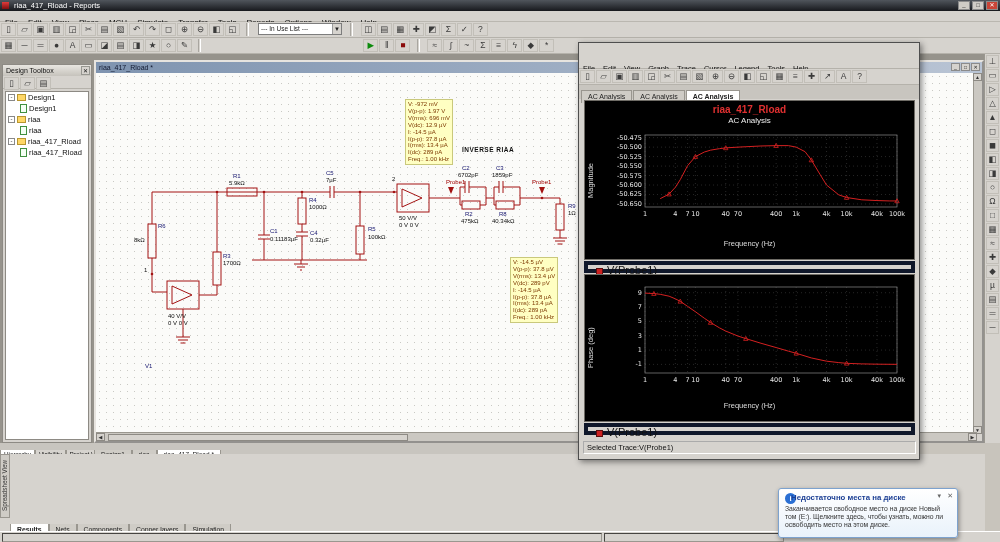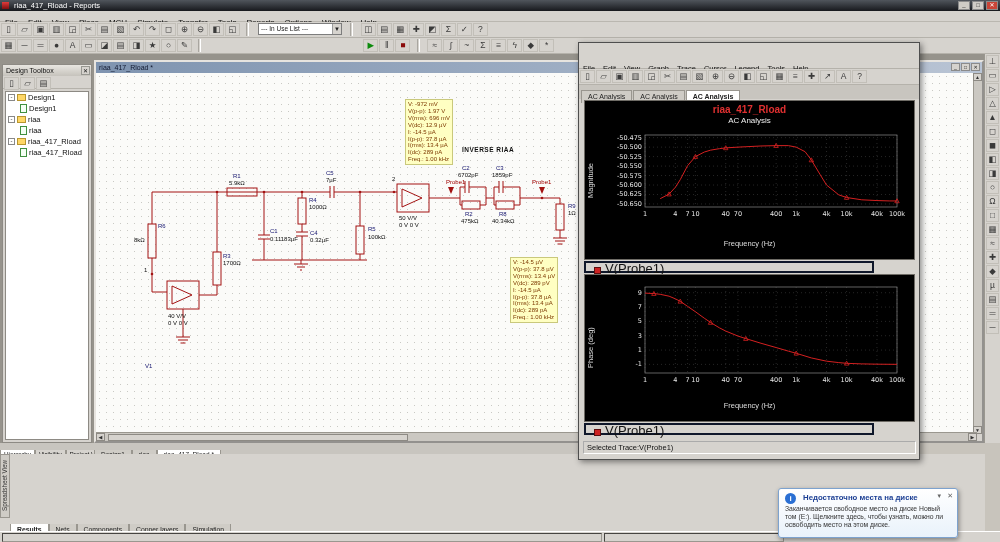--- a/index.html
+++ b/index.html
@@ -73,29 +73,29 @@
   #g-tabs{position:absolute;left:0;top:42px;width:100%;height:14px;background:#c8c5bf;white-space:nowrap;padding-left:2px}
   #g-tabs span{display:inline-block;font-size:7px;line-height:12px;padding:0 6px;border:1px solid #99968f;border-bottom:none;background:#cfccc6;color:#222;margin-right:1px}
   #g-tabs span:nth-child(3){background:#fff;font-weight:bold}
   .gpanel{position:absolute;left:5px;width:331px;background:#000;border:1px solid #6e6b65}
   #g-panel1{top:57px;height:160px}
   #g-panel2{top:231px;height:148px}
   .g-title{position:absolute;left:0;top:3px;width:100%;text-align:center;color:#e03030;font-weight:bold;font-size:10px}
   .g-sub{position:absolute;left:0;top:15px;width:100%;text-align:center;color:#eee;font-size:8px}
   .g-ylab{position:absolute;left:1px;top:0;height:100%;width:10px;color:#ddd;font-size:7.5px;writing-mode:vertical-rl;transform:rotate(180deg);text-align:center}
   .g-xlab{position:absolute;left:0;width:100%;text-align:center;color:#ddd;font-size:7.5px}
-  .glegend{position:absolute;left:5px;width:290px;height:12px;background:#d6d3ce;border:2px solid #0f172a;font-size:13px;line-height:11px;color:#111}
+  .glegend{position:absolute;left:5px;width:331px;height:12px;background:#d6d3ce;border:4px solid #0f172a;font-size:11px;line-height:11px;color:#111}
   .glegend .chk{display:inline-block;width:7px;height:7px;background:#cc2222;border:1px solid #5c0e0e;margin:0 4px 0 8px;vertical-align:-1px}
   #g-legend1{top:218px}#g-legend2{top:380px}
   #g-status{position:absolute;left:3px;top:397px;width:335px;height:15px}
   #g-status .inner{position:absolute;left:1px;top:1px;right:1px;bottom:1px;border:1px inset #fff;font-size:7.5px;line-height:11px;color:#111;padding-left:3px;background:#d6d3ce}
   svg text{font-family:"DejaVu Sans",sans-serif}
   
   #notif{position:absolute;left:778px;top:488px;width:180px;height:50px;background:linear-gradient(#ffffff,#e9f2fb);border:1px solid #7da2ce;border-radius:3px;box-shadow:1px 2px 5px rgba(0,0,0,.4);z-index:300}
-  #notif .ntitle{position:absolute;left:24px;top:4px;font-size:7.8px;font-weight:bold;color:#1c3f94}
+  #notif .ntitle{position:absolute;left:12px;top:4px;font-size:7.8px;font-weight:bold;color:#1c3f94}
   #notif .nbody{position:absolute;left:6px;top:16px;width:160px;font-size:6.8px;line-height:8px;color:#333}
   #notif .nicon{position:absolute;left:6px;top:4px;width:11px;height:11px;border-radius:50%;background:#2a6fd3;color:#fff;font-size:8px;line-height:11px;text-align:center;font-weight:bold}
   #notif .nclose{position:absolute;right:4px;top:3px;font-size:7px;color:#666}
   #notif .nchev{position:absolute;right:16px;top:3px;font-size:7px;color:#666}
 </style>
 </head>
 <body>
 
 <div id="app">
 

